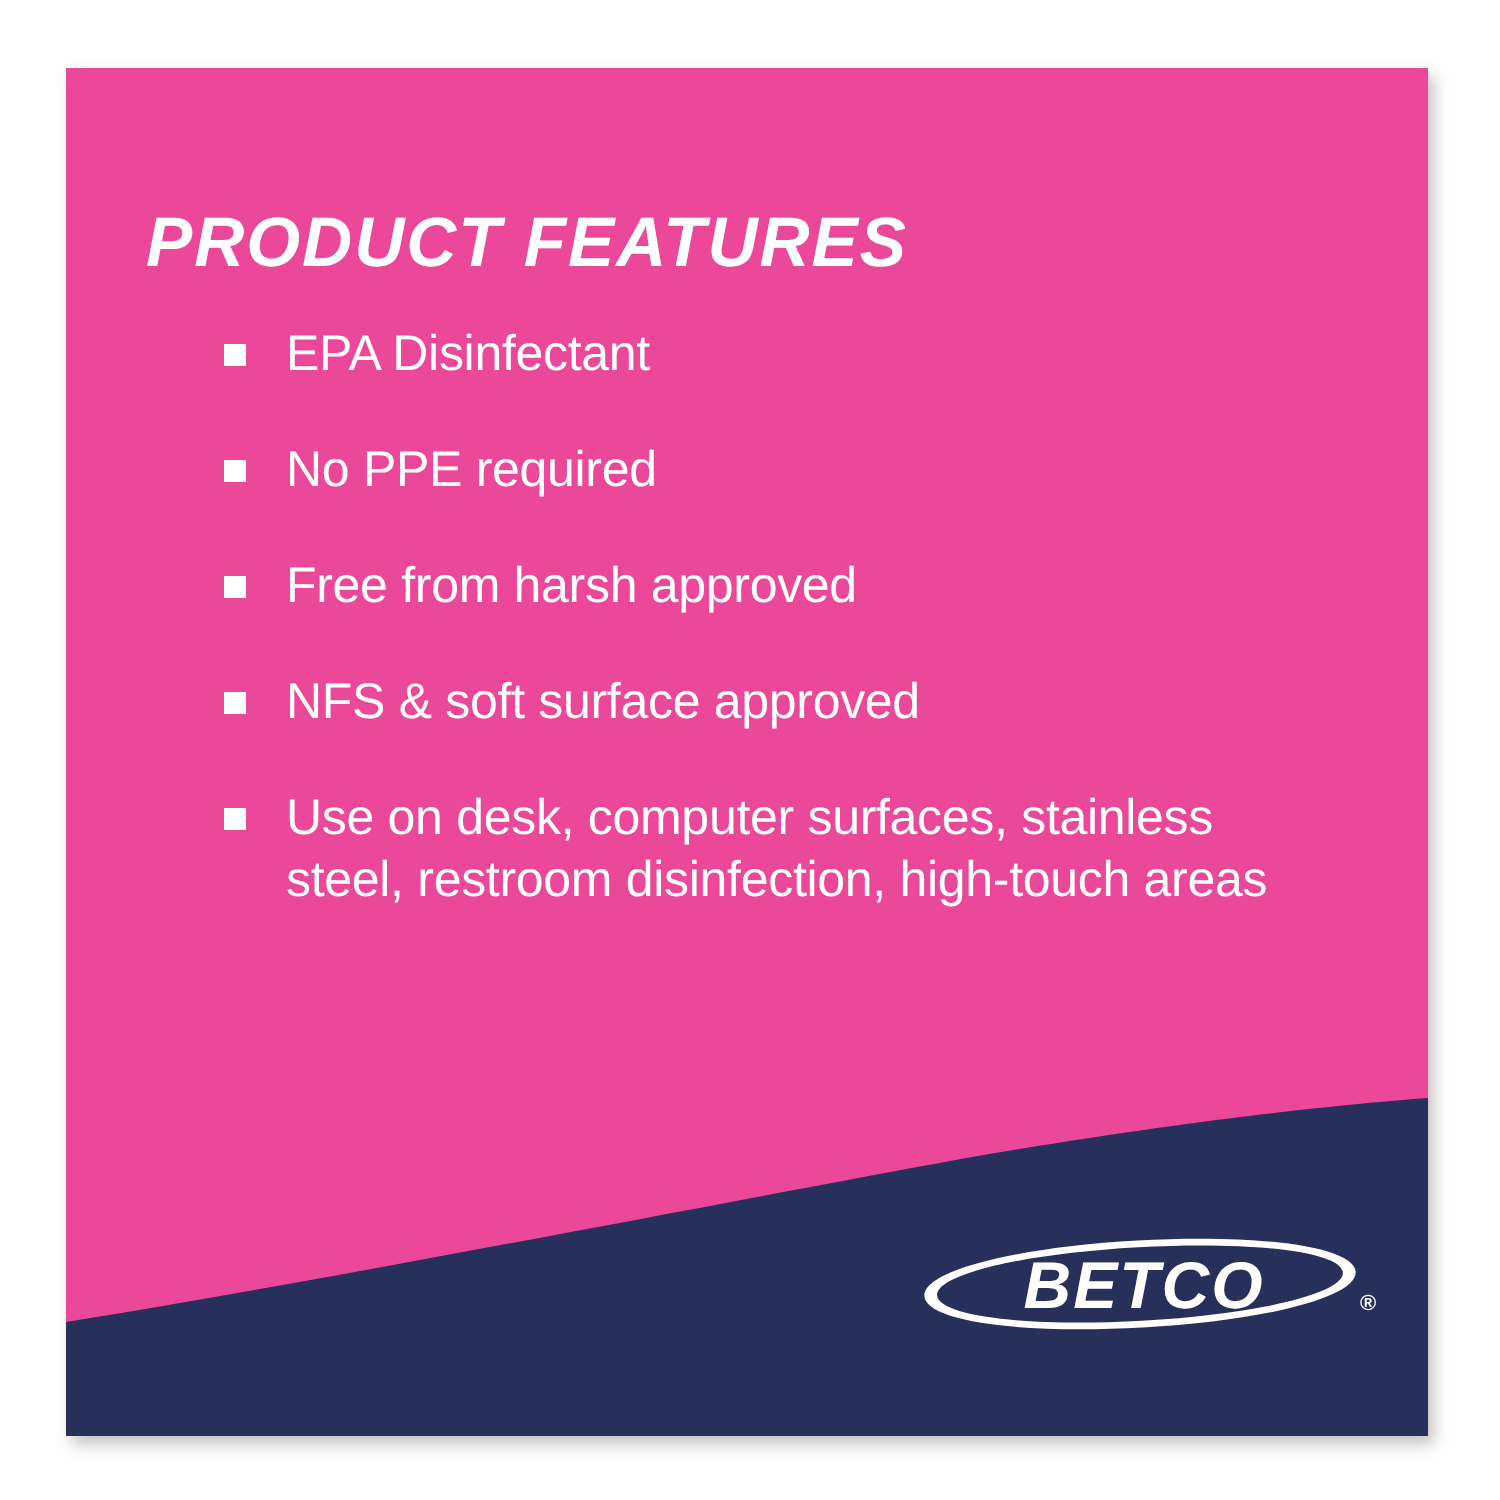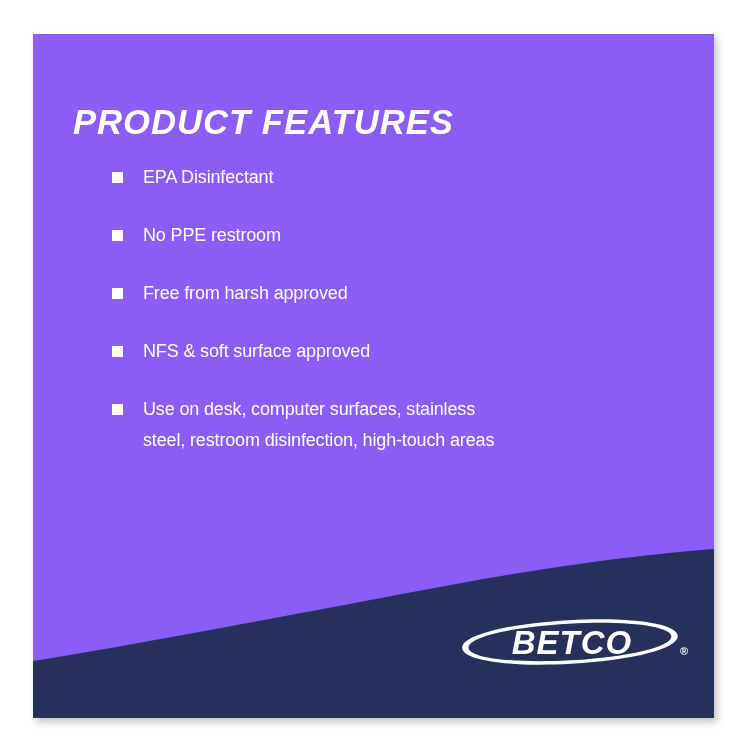--- a/index.html
+++ b/index.html
@@ -15,21 +15,21 @@
     -webkit-font-smoothing: antialiased;
   }
 
   
   #card {
     position: absolute;
     left: 33px;
     top: 34px;
     width: 681px;
     height: 684px;
-    background: #8b5cf6;
+    background: #ec4899;
     overflow: hidden;
     box-shadow: 3px 4px 7px rgba(120,110,108,0.42);
   }
 
   
   #swoosh {
     position: absolute;
     left: 0;
     top: 0;
     width: 681px;
@@ -63,21 +63,21 @@
     margin: 0;
     padding: 0;
     list-style: none;
   }
   .feature {
     position: relative;
     padding-left: 31px;
     margin-bottom: 27px;
     color: #ffffff;
     font-family: "Liberation Sans Narrow", "Liberation Sans", sans-serif;
-    font-size: 18px;
+    font-size: 25px;
     font-weight: 400;
     line-height: 31px;
     letter-spacing: -0.15px;
   }
   .feature:last-child { margin-bottom: 0; }
 
   .bullet {
     position: absolute;
     left: 0;
     top: 10px;
@@ -113,21 +113,21 @@
 
   <ul id="features">
 
     <li class="feature">
       <span class="bullet"></span>
       <span class="feature-text">EPA Disinfectant</span>
     </li>
 
     <li class="feature">
       <span class="bullet"></span>
-      <span class="feature-text">No PPE restroom</span>
+      <span class="feature-text">No PPE required</span>
     </li>
 
 
     <li class="feature">
       <span class="bullet"></span>
       <span class="feature-text">Free from harsh approved</span>
     </li>
 
     <li class="feature">
       <span class="bullet"></span>

